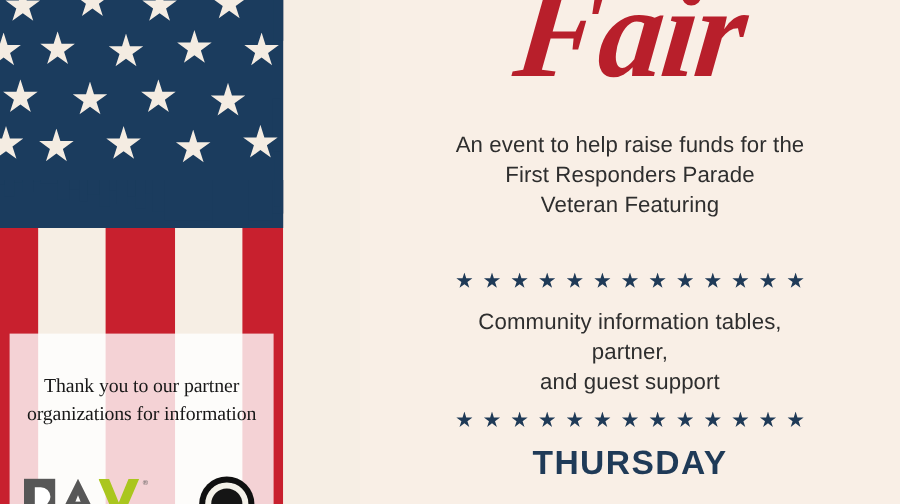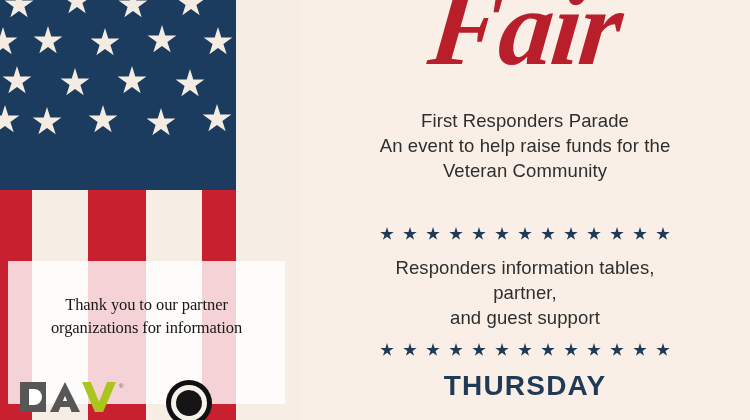--- a/index.html
+++ b/index.html
@@ -31,21 +31,21 @@
     position:absolute;
     background:#f4ece2;
     clip-path:polygon(50% 0%,61% 35%,98% 35%,68% 57%,79% 91%,50% 70%,21% 91%,32% 57%,2% 35%,39% 35%);
   }
 
   
   .cedge{position:absolute;background:#1b3c5e;}
 
   
   #partner-panel{
-    position:absolute;left:8px;top:261px;width:277px;height:143px;
+    position:absolute;left:8px;top:278px;width:220px;height:143px;
     background:rgba(255,255,255,0.80);
   }
   #partner-text{
     position:absolute;left:0;right:0;top:32px;
     text-align:center;
     font-family:"Liberation Serif",serif;
     font-size:16.5px;line-height:23px;color:#181818;
     letter-spacing:-0.1px;
   }
   #logos{
@@ -215,43 +215,43 @@
           </div>
       </div>
     </div>
   </div>
 
   <div id="content">
 
     <div id="title-fair">Fair</div>
 
     <div id="para1">
+      <div class="body-line">An event to help raise funds for the</div>
       <div class="body-line">First Responders Parade</div>
-      <div class="body-line">An event to help raise funds for the</div>
-      <div class="body-line">Veteran Community</div>
+      <div class="body-line">Veteran Featuring</div>
     </div>
 
     <div id="divider1" class="divider">
         <div class="dstar" style="background: rgb(31, 58, 87);"></div>
         <div class="dstar" style="background: rgb(31, 58, 87);"></div>
         <div class="dstar" style="background: rgb(31, 58, 87);"></div>
         <div class="dstar" style="background: rgb(31, 58, 87);"></div>
         <div class="dstar" style="background: rgb(31, 58, 87);"></div>
         <div class="dstar" style="background: rgb(31, 58, 87);"></div>
         <div class="dstar" style="background: rgb(31, 58, 87);"></div>
         <div class="dstar" style="background: rgb(31, 58, 87);"></div>
         <div class="dstar" style="background: rgb(31, 58, 87);"></div>
         <div class="dstar" style="background: rgb(31, 58, 87);"></div>
         <div class="dstar" style="background: rgb(31, 58, 87);"></div>
         <div class="dstar" style="background: rgb(31, 58, 87);"></div>
         <div class="dstar" style="background: rgb(31, 58, 87);"></div>
       </div>
 
     <div id="para2">
-      <div class="body-line">Responders information tables,</div>
+      <div class="body-line">Community information tables,</div>
       <div class="body-line">partner,</div>
       <div class="body-line">and guest support</div>
     </div>
 
     <div id="divider2" class="divider">
         <div class="dstar" style="background: rgb(31, 58, 87);"></div>
         <div class="dstar" style="background: rgb(31, 58, 87);"></div>
         <div class="dstar" style="background: rgb(31, 58, 87);"></div>
         <div class="dstar" style="background: rgb(31, 58, 87);"></div>
         <div class="dstar" style="background: rgb(31, 58, 87);"></div>

